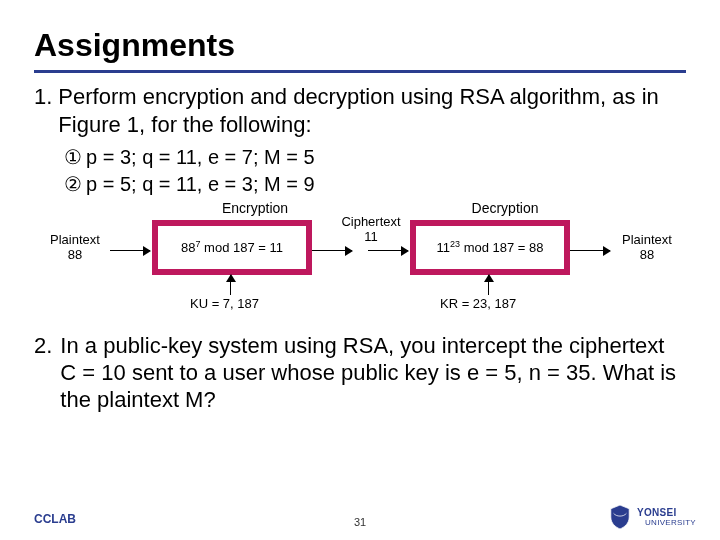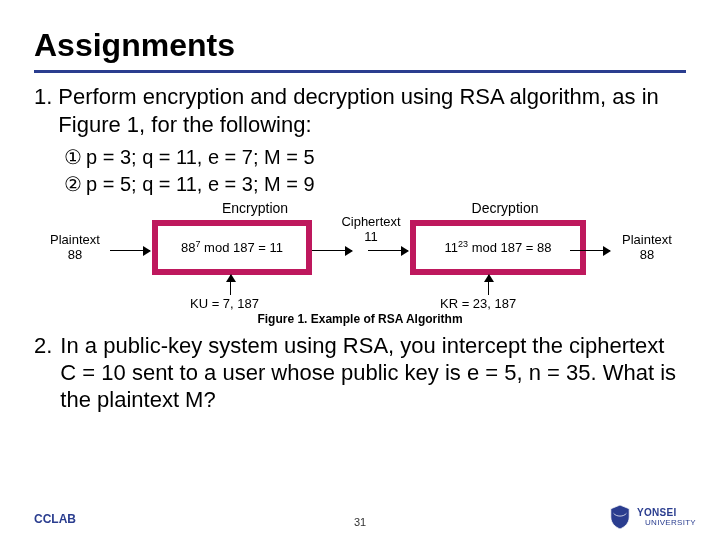--- a/index.html
+++ b/index.html
@@ -205,40 +205,39 @@
 
     <div class="arrow-line arrow-head-r" style="left:272px; top:50px; width:40px;"></div>
 
     <div class="fig-label" style="left:296px; top:14px; width:70px;">
       <div>Ciphertext</div>
       <div>11</div>
     </div>
 
     <div class="arrow-line arrow-head-r" style="left:328px; top:50px; width:40px;"></div>
 
-    <div class="box" style="left:370px; top:20px; width:176px; height:55px;">
+    <div class="box" style="left:370px; top:20px; width:160px; height:55px;">
       <span>
         <span>11</span><sup>23</sup><span> mod 187 = 88</span>
       </span>
     </div>
 
     <div class="arrow-line arrow-head-r" style="left:530px; top:50px; width:40px;"></div>
 
     <div class="fig-label" style="left:572px; top:32px; width:70px;">
       <div>Plaintext</div>
       <div>88</div>
     </div>
 
     <div class="v-arrow" style="left:190px; top:75px; height:20px;"></div>
     <div class="key-label" style="left:150px; top:96px;">KU = 7, 187</div>
 
     <div class="v-arrow" style="left:448px; top:75px; height:20px;"></div>
     <div class="key-label" style="left:400px; top:96px;">KR = 23, 187</div>
 
-    <div class="fig-caption" style="top:112px;">Figure 1. Example of RSA Algorithm</div>
   </div>
 
   <div class="q2">
     <div class="num">2.</div>
     <div class="txt">In a public-key system using RSA, you intercept the ciphertext C = 10 sent to a user whose public key is e = 5, n = 35. What is the plaintext M?</div>
   </div>
 
   <div class="footer">
     <div class="brand">CCLAB</div>
     <div class="pagenum">31</div>

